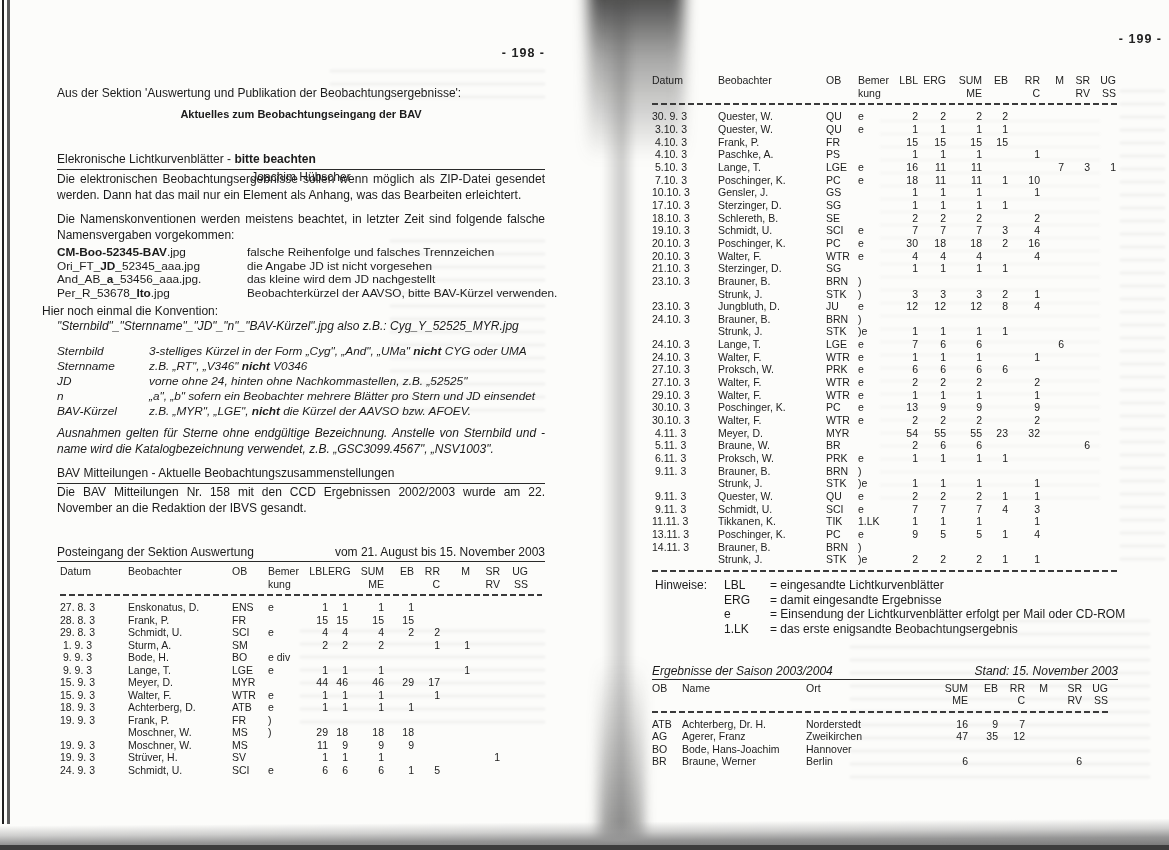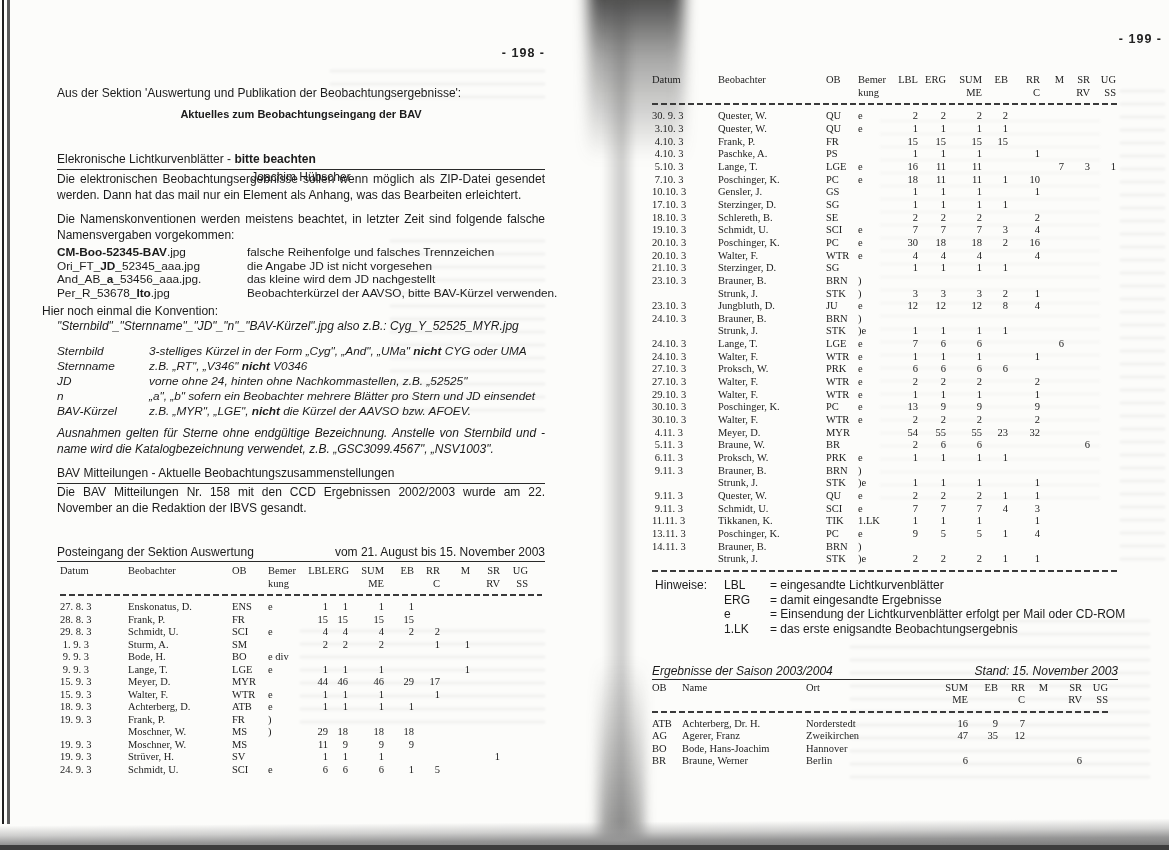--- a/index.html
+++ b/index.html
@@ -17,21 +17,21 @@
   
   .filelist .trow{display:block;position:relative;height:13.6px;font-size:11.8px;white-space:pre;}
   .filelist .c-desc{position:absolute;left:190px;top:0;}
   .filelist .c-bold{font-weight:bold;}
   
   .deflist{font-style:italic;font-size:11.8px;}
   .deflist .trow{display:block;height:15px;white-space:pre;}
   .deflist .c-term{display:inline-block;width:92px;}
   .deflist .c-bold{font-weight:bold;}
   
-  .mono{font-family:Liberation Serif, serif;font-size:10.5px;color:#222;}
+  .mono{font-family:Liberation Sans, sans-serif;font-size:10.5px;color:#222;}
   .ttable .trow{display:grid;}
   .ttable .trow span{white-space:pre;overflow:visible;}
   .c-lbl,.c-erg,.c-sum,.c-eb,.c-rr,.c-m,.c-sr,.c-ug{text-align:right;}
   .t198 .trow{grid-template-columns:68px 104px 36px 38px 22px 20px 36px 30px 26px 30px 30px 28px;line-height:12.5px;}
   .t199 .trow{grid-template-columns:66px 108px 32px 38px 22px 28px 36px 26px 32px 24px 26px 26px;line-height:12.65px;}
   .tsaison .trow{grid-template-columns:30px 124px 100px 62px 30px 27px 23px 34px 26px;line-height:12.4px;}
   .dashes{height:2px;background:repeating-linear-gradient(90deg,#3a3a3a 0 6px,transparent 6px 9px);}
   .titlebar{display:flex;justify-content:space-between;font-size:12px;border-bottom:1.2px solid #2a2a2a;
             padding-bottom:2px;margin-bottom:3px;}
   

